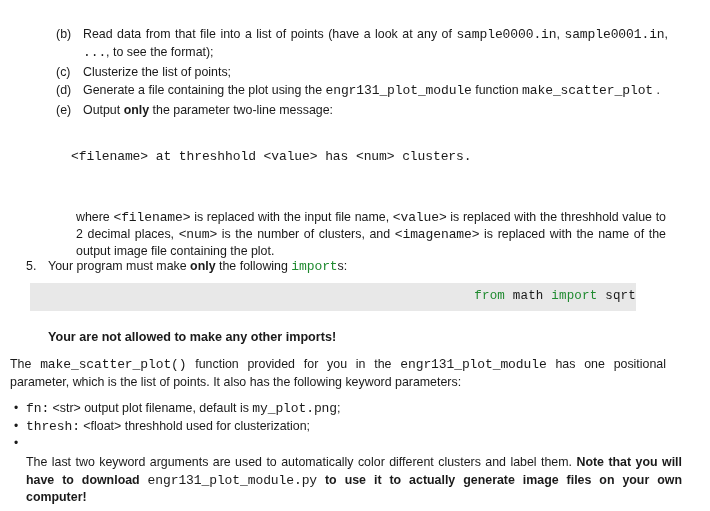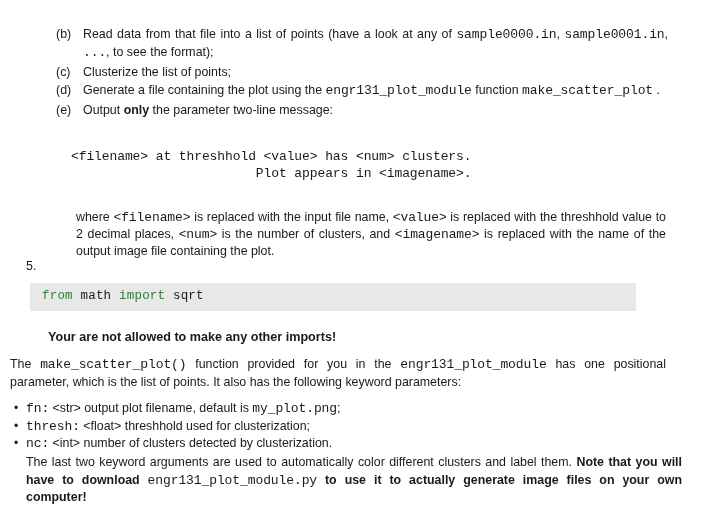--- a/index.html
+++ b/index.html
@@ -102,20 +102,21 @@
     background: #e8e8e8;
     padding: 5px 0 6px 12px;
     box-sizing: border-box;
   }
   .codeblock div {
     white-space: pre;
     line-height: 17px;
     font-family: "Liberation Mono", monospace;
     font-size: 12.5px;
     letter-spacing: 0.2px;
+    text-align: right;
   }
 
   .warnline {
     position: absolute;
     left: 48px;
     top: 329px;
     font-size: 12.6px;
     font-weight: bold;
     line-height: 16px;
   }
@@ -182,38 +183,38 @@
         <span class="body"><span>Generate a file containing the plot using the </span><span class="mono">engr131_plot_module</span><span> function </span><span class="mono">make_scatter_plot</span><span> .</span></span>
       </div>
       <div class="sub-item">
         <span class="marker">(e)</span>
         <span class="body"><span>Output </span><span class="b">only</span><span> the parameter two-line message:</span></span>
       </div>
     </div>
 
   <div class="msgblock mono">
     <div>&lt;filename&gt; at threshhold &lt;value&gt; has &lt;num&gt; clusters.</div>
-    <div>Plot appears in &lt;imagename&gt;.</div>
   </div>
 
   <div class="whereblock"><span>where </span><span class="mono">&lt;filename&gt;</span><span> is replaced with the input file name, </span><span class="mono">&lt;value&gt;</span><span> is replaced with the threshhold value to 2 decimal places, </span><span class="mono">&lt;num&gt;</span><span> is the number of clusters, and </span><span class="mono">&lt;imagename&gt;</span><span> is replaced with the name of the output image file containing the plot.</span></div>
 
   <div class="item5">
     <span class="num">5.</span>
+    <span class="item5-body"><span>Your program must make </span><span class="b">only</span><span> the following </span><span class="mono kw">import</span><span>s:</span></span>
   </div>
 
   <div class="codeblock" style="background: rgb(232, 232, 232);">
       <div><span style="color: rgb(31, 138, 47);">from</span><span> math </span><span style="color: rgb(31, 138, 47);">import</span><span> sqrt</span></div>
     </div>
 
   <div class="warnline">Your are not allowed to make any other imports!</div>
 
   <div class="para1"><span>The </span><span class="mono">make_scatter_plot()</span><span> function provided for you in the </span><span class="mono">engr131_plot_module</span><span> has one positional parameter, which is the list of points. It also has the following keyword parameters:</span></div>
 
   <div class="bullets">
       <div class="bullet"><span class="dot">•</span><span><span class="mono">fn:</span><span> &lt;str&gt; output plot filename, default is </span><span class="mono">my_plot.png</span><span>;</span></span></div>
       <div class="bullet"><span class="dot">•</span><span><span class="mono">thresh:</span><span> &lt;float&gt; threshhold used for clusterization;</span></span></div>
-      <div class="bullet"><span class="dot">•</span><span><span class="mono">nc:</span><span> &lt;int&gt; number of clusters detected by clusterization.</span></span></div>
+      <div class="bullet"><span class="dot">•</span></div>
     </div>
 
   <div class="para2"><span>The last two keyword arguments are used to automatically color different clusters and label them. </span><span class="b">Note that you will have to download </span><span class="mono">engr131_plot_module.py</span><span class="b"> to use it to actually generate image files on your own computer!</span></div>
 
 </div>
 
 </body></html>

